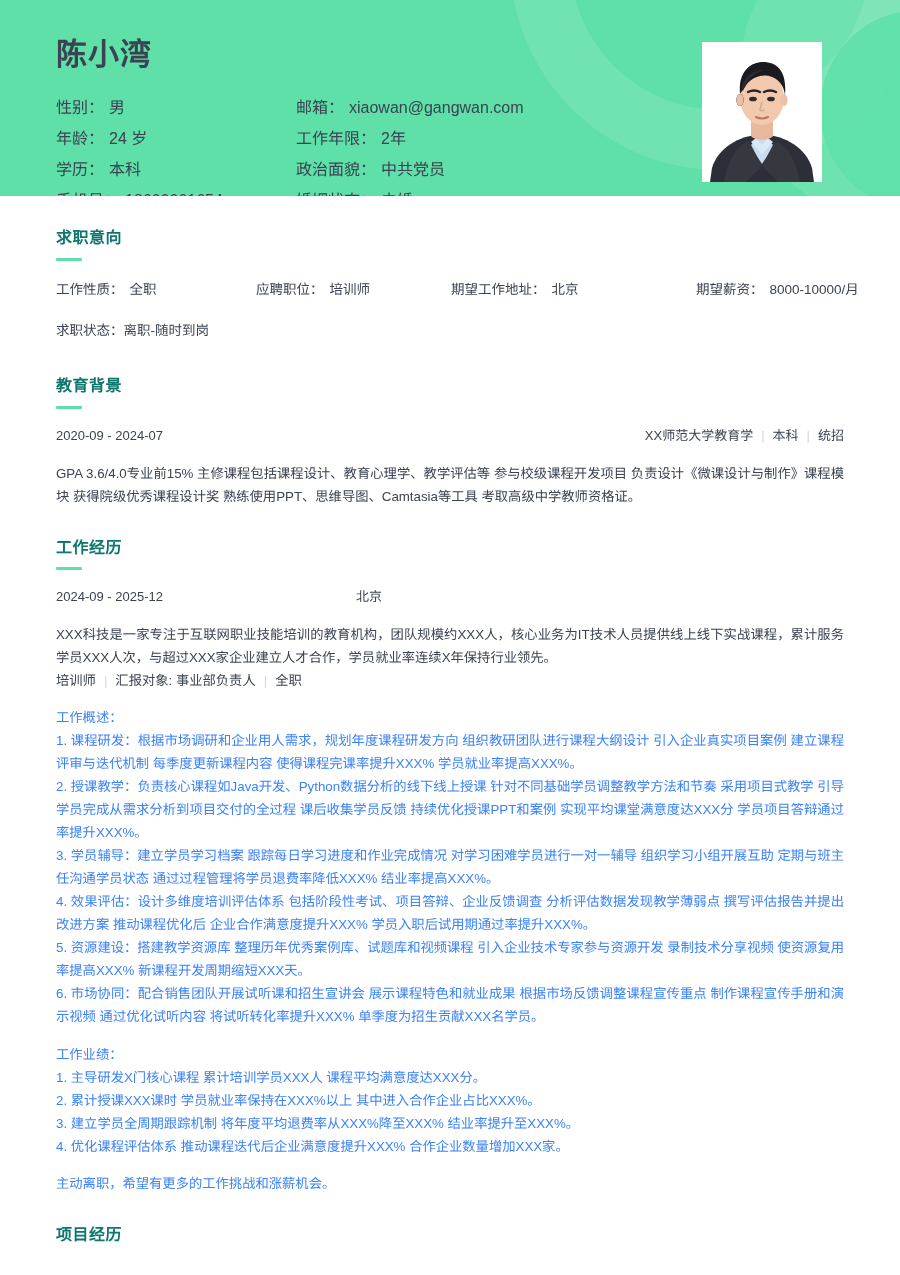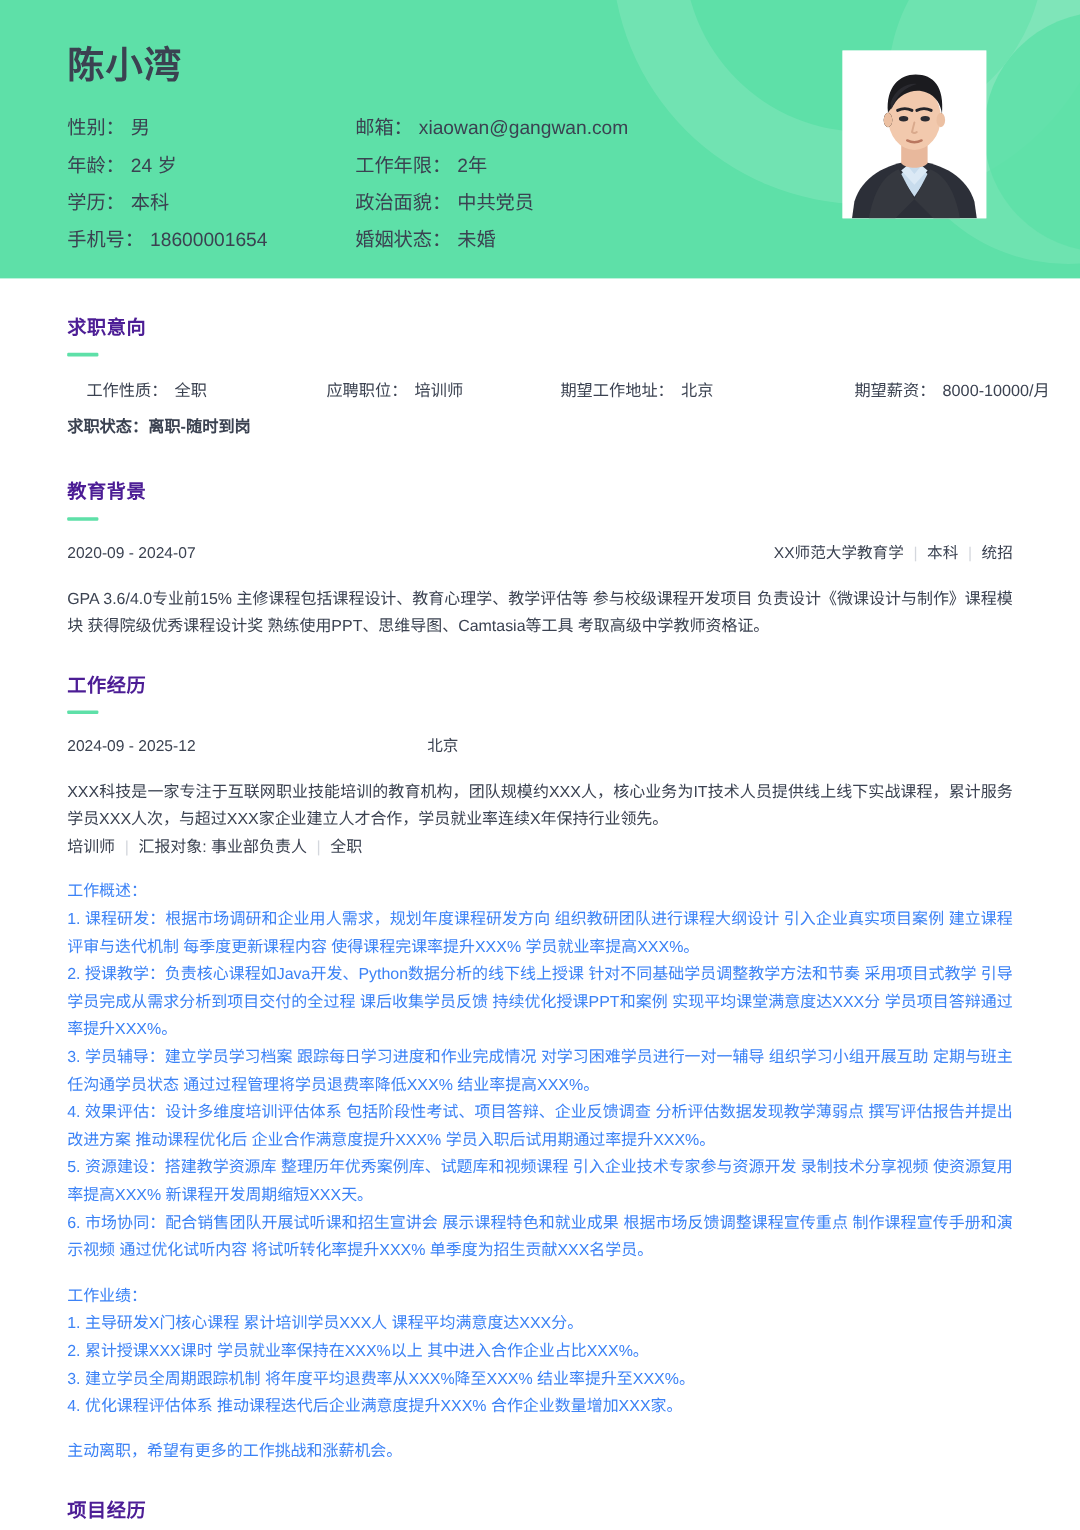--- a/index.html
+++ b/index.html
@@ -9,21 +9,21 @@
     background:#ffffff;
     font-family:"Liberation Sans","DejaVu Sans",sans-serif;
     color:#3b4251;
     -webkit-font-smoothing:antialiased;
   }
   .page { width:900px; min-height:1275px; position:relative; overflow:hidden; background:#fff; }
 
   
   .header {
     position:relative;
-    height:232px;
+    height:196px;
     background:#5ee0a8;
     overflow:hidden;
   }
   .deco { position:absolute; border-radius:50%; pointer-events:none; }
   .deco-ring-outer {
     width:420px; height:420px;
     right:-30px; top:-250px;
     background:rgba(255,255,255,0.12);
   }
   .deco-ring-inner {
@@ -73,39 +73,39 @@
   }
   .photo svg { display:block; width:120px; height:140px; }
 
   
   .content { padding:0 56px 40px 56px; }
   .section { padding-top:30px; }
   .section:first-child { padding-top:32px; }
   .sec-title {
     font-size:16px;
     font-weight:bold;
-    color:#4c1d95;
+    color:#0f766e;
     letter-spacing:.5px;
     line-height:1.3;
   }
   .sec-rule {
     width:26px; height:3px;
     background:#5ee0a8;
     margin:9px 0 14px 0;
     border-radius:1px;
   }
   .kv { white-space:nowrap; }
-  .kv .k { color:#3b4251;margin-left:16px; }
+  .kv .k { color:#3b4251; }
   .kv .v { color:#3b4251; margin-left:6px; }
   .intent-grid {
     display:grid;
     grid-template-columns:200px 195px 245px auto;
     font-size:13.5px; line-height:30px; color:#3b4251;
   }
-  .intent-second { font-size:13.5px; line-height:30px; color:#3b4251; margin-top:0;font-weight:bold; }
+  .intent-second { font-size:13.5px; line-height:30px; color:#3b4251; margin-top:11px; }
 
   .entry-head {
     display:flex;
     align-items:baseline;
     font-size:13px;
     color:#3b4251;
     line-height:26px;
   }
   .eh-date { width:300px; flex:0 0 300px; }
   .eh-mid { flex:1 1 auto; text-align:right; }

